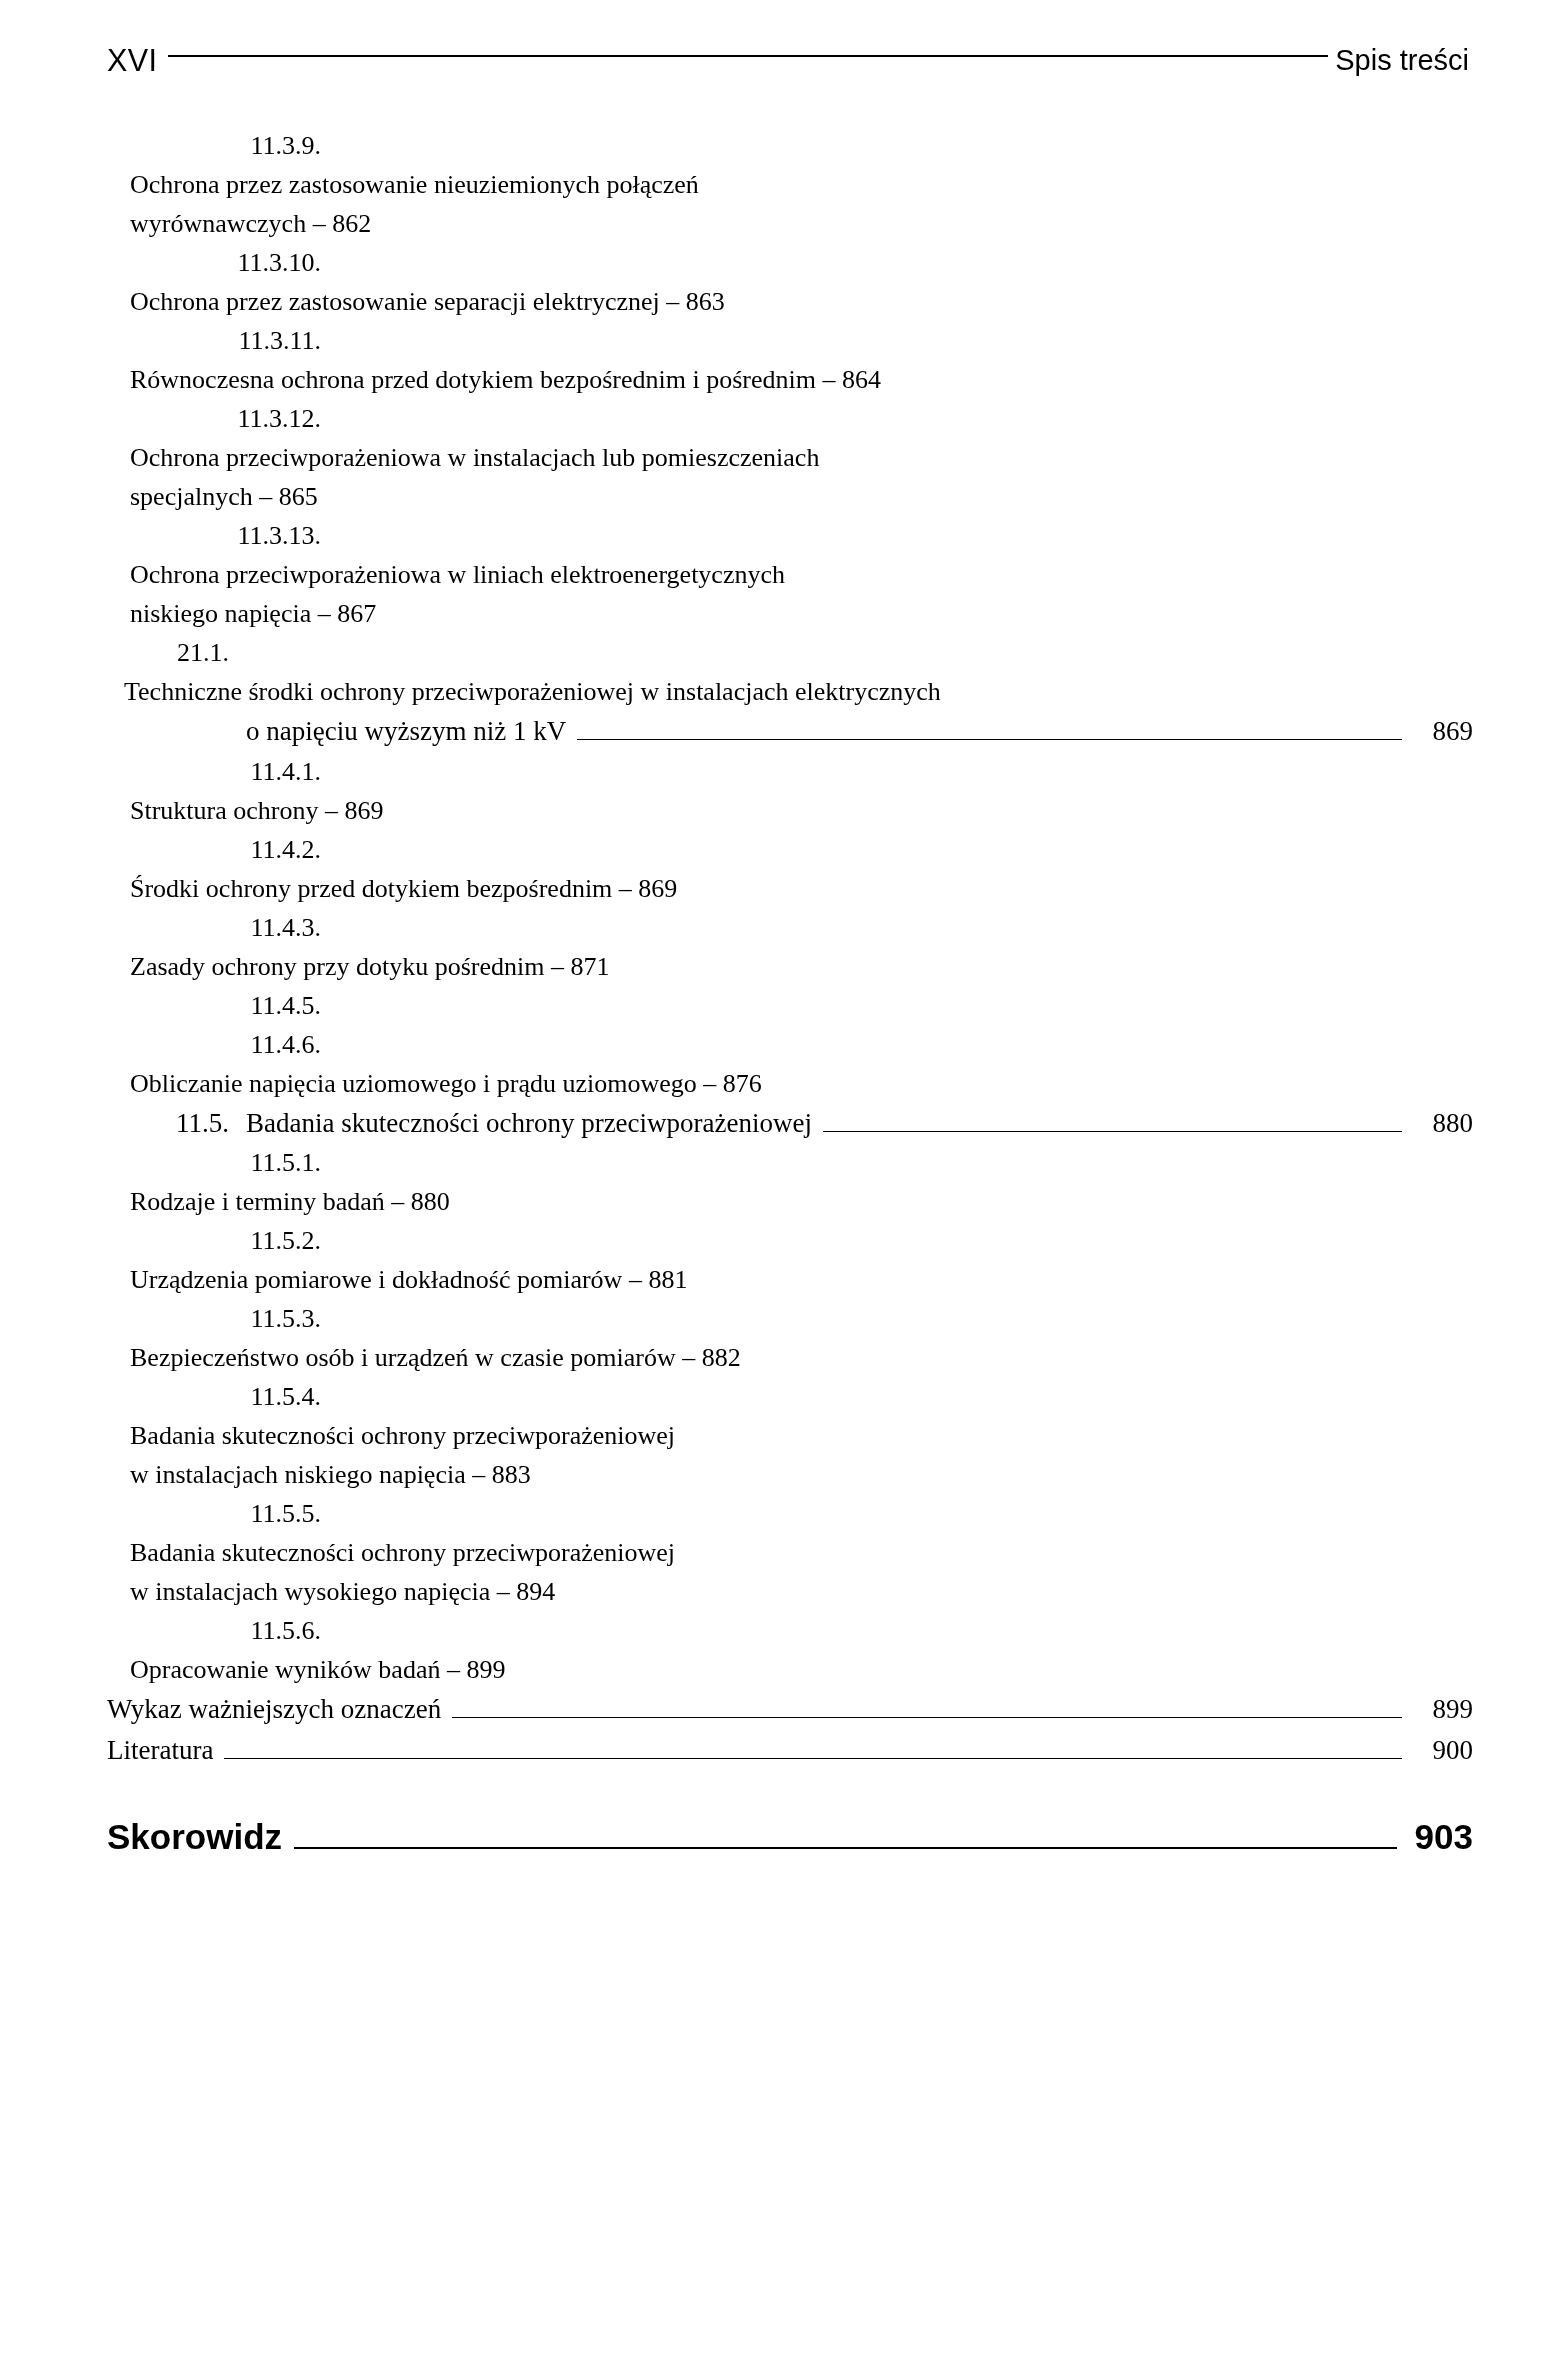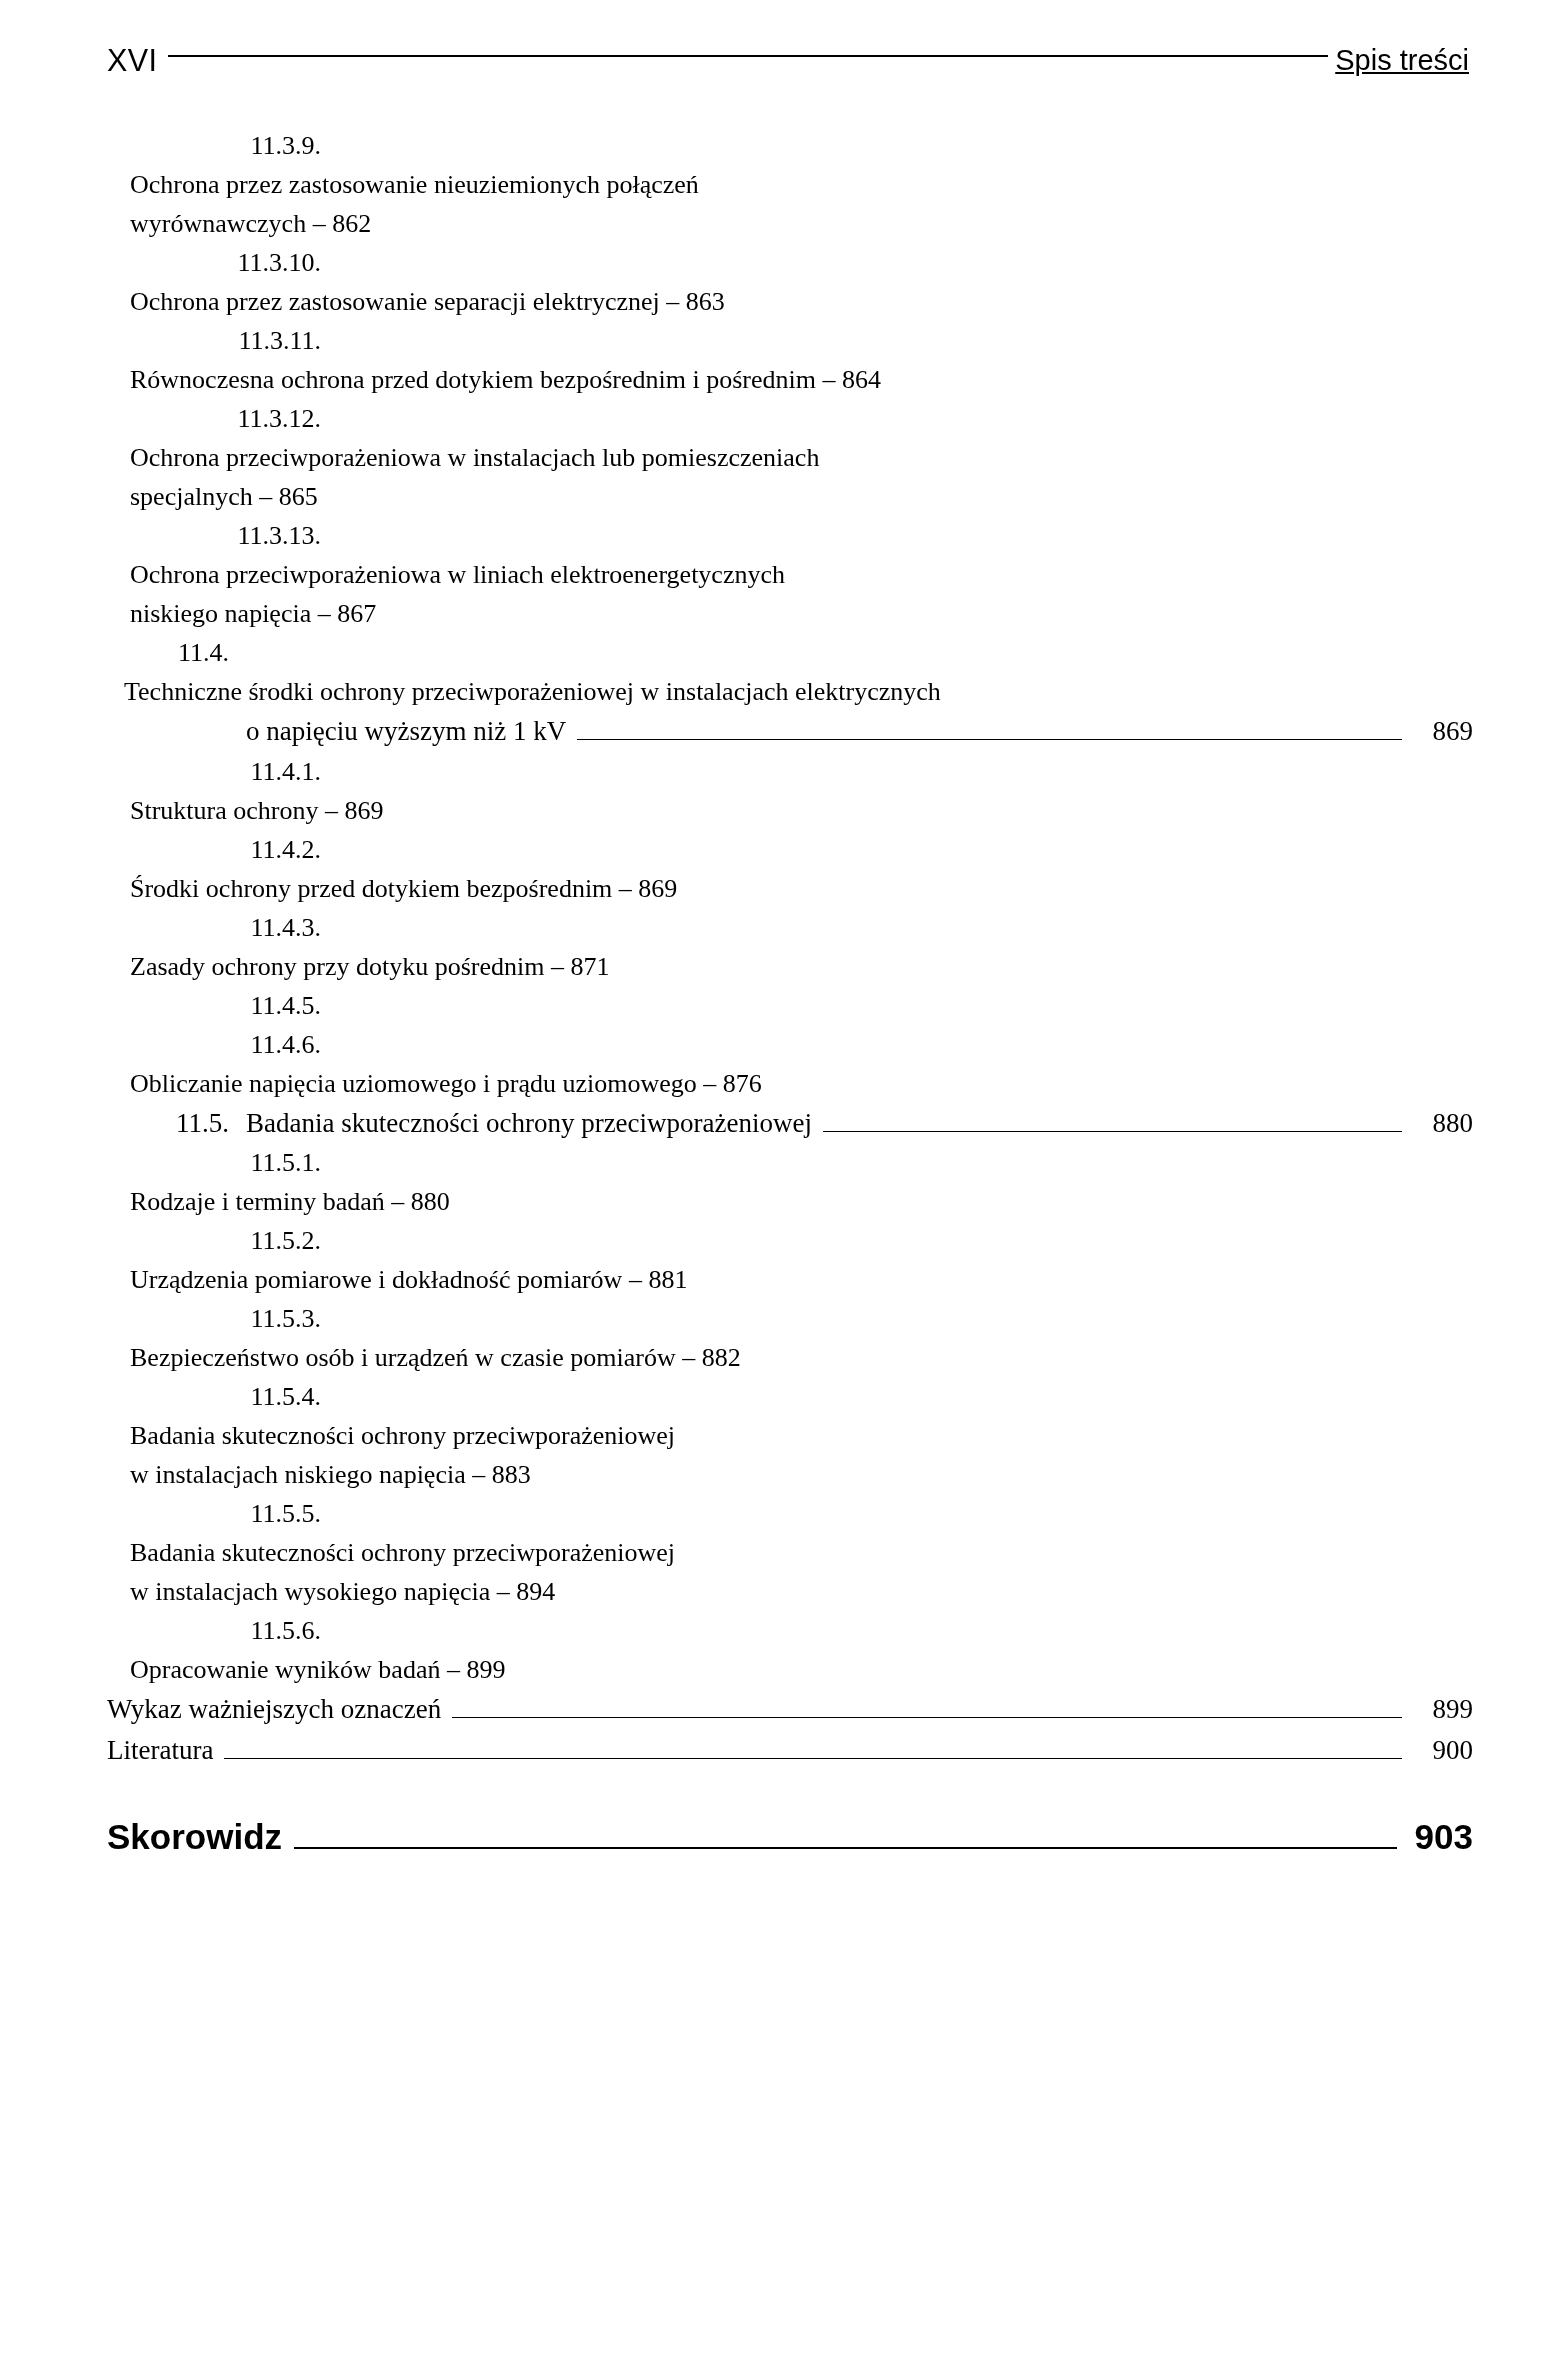--- a/index.html
+++ b/index.html
@@ -41,21 +41,20 @@
   }
   .header .rule {
     flex: 1 1 auto;
     border-bottom: 2.3px solid #000;
     margin: 0 7.6px 9.2px 10.7px;
     height: 0;
   }
   .header .title {
     font-size: 29px;
     white-space: nowrap;
-    text-decoration: underline;
   }
 
   
   .toc {
     position: absolute;
     top: 126px;
     left: 107px;
     width: 1366px;
   }
 
@@ -168,21 +167,21 @@
 
     <div class="entry lvl3">
       <span class="num">11.3.13.</span>
       <span class="txt">
         <span>Ochrona przeciwporażeniowa w liniach elektroenergetycznych</span>
         <span class="line2">niskiego napięcia – 867</span>
       </span>
     </div>
 
     <div class="entry lvl2">
-      <span class="num">11.4.</span>
+      <span class="num">21.1.</span>
       <span class="txt">Techniczne środki ochrony przeciwporażeniowej w instalacjach elektrycznych</span>
     </div>
     <div class="leaderrow cont-indent">
       <span>o napięciu wyższym niż 1 kV</span>
       <span class="lead"></span>
       <span class="pg">869</span>
     </div>
 
     <div class="entry lvl3">
       <span class="num">11.4.1.</span>

